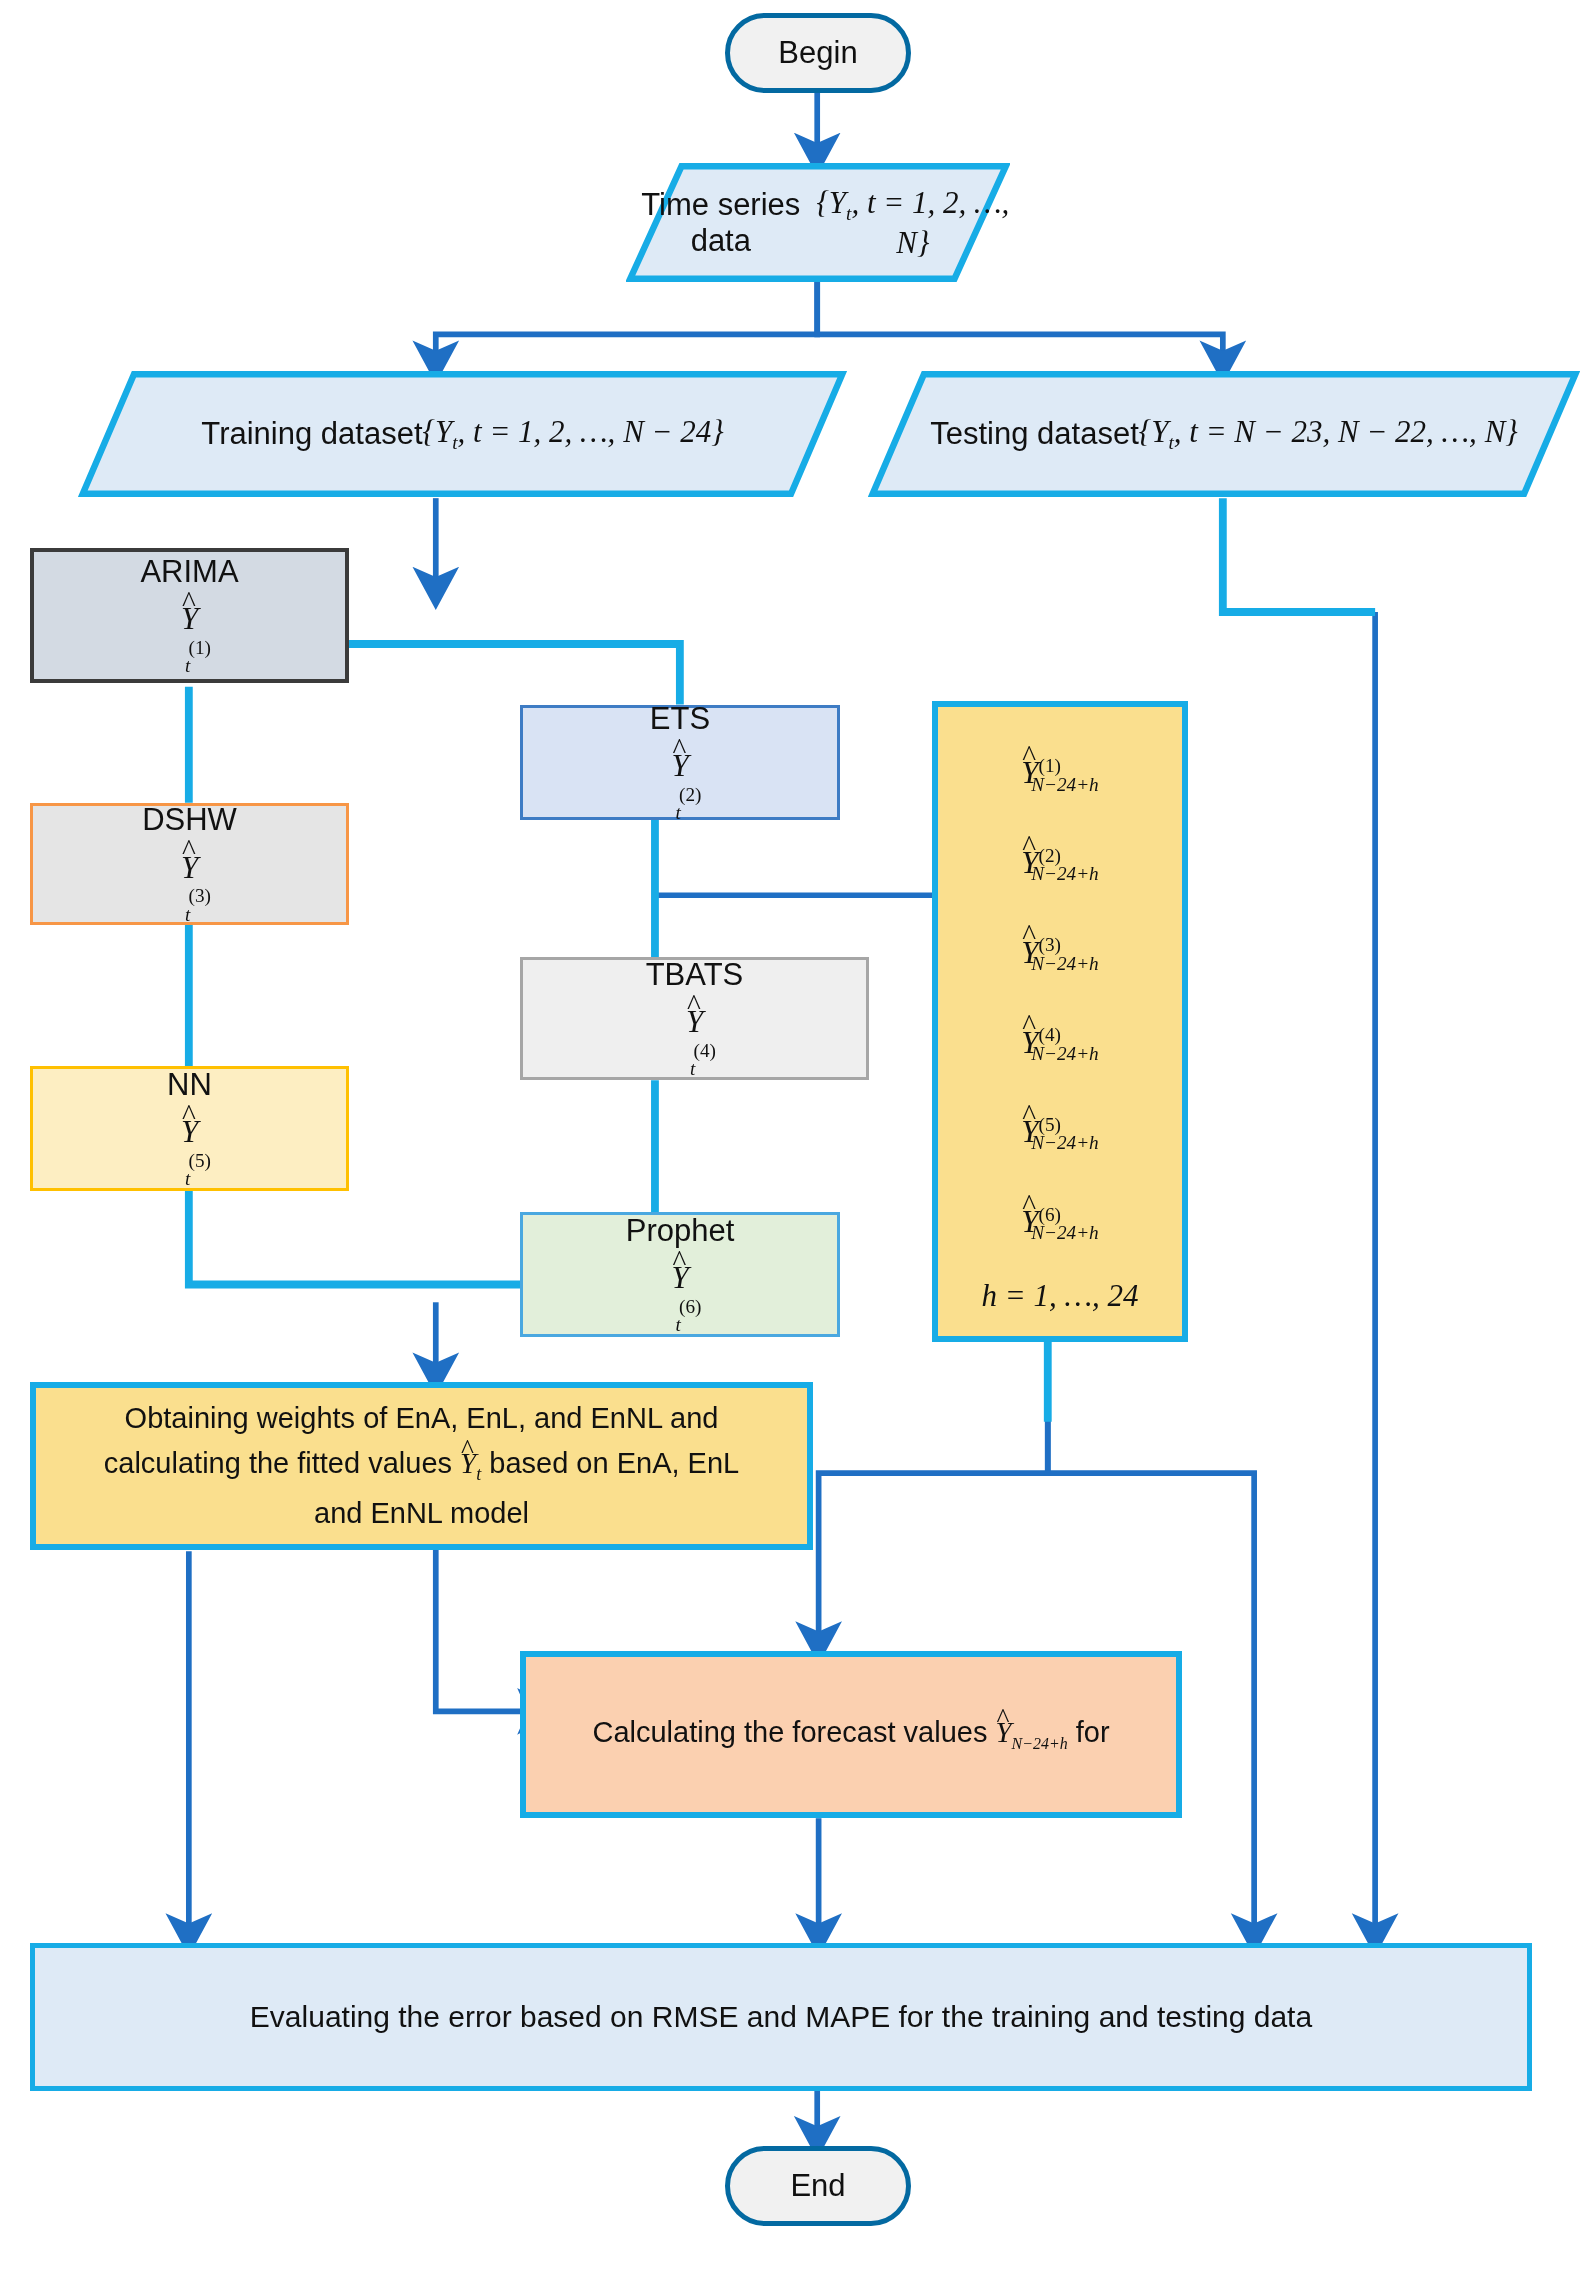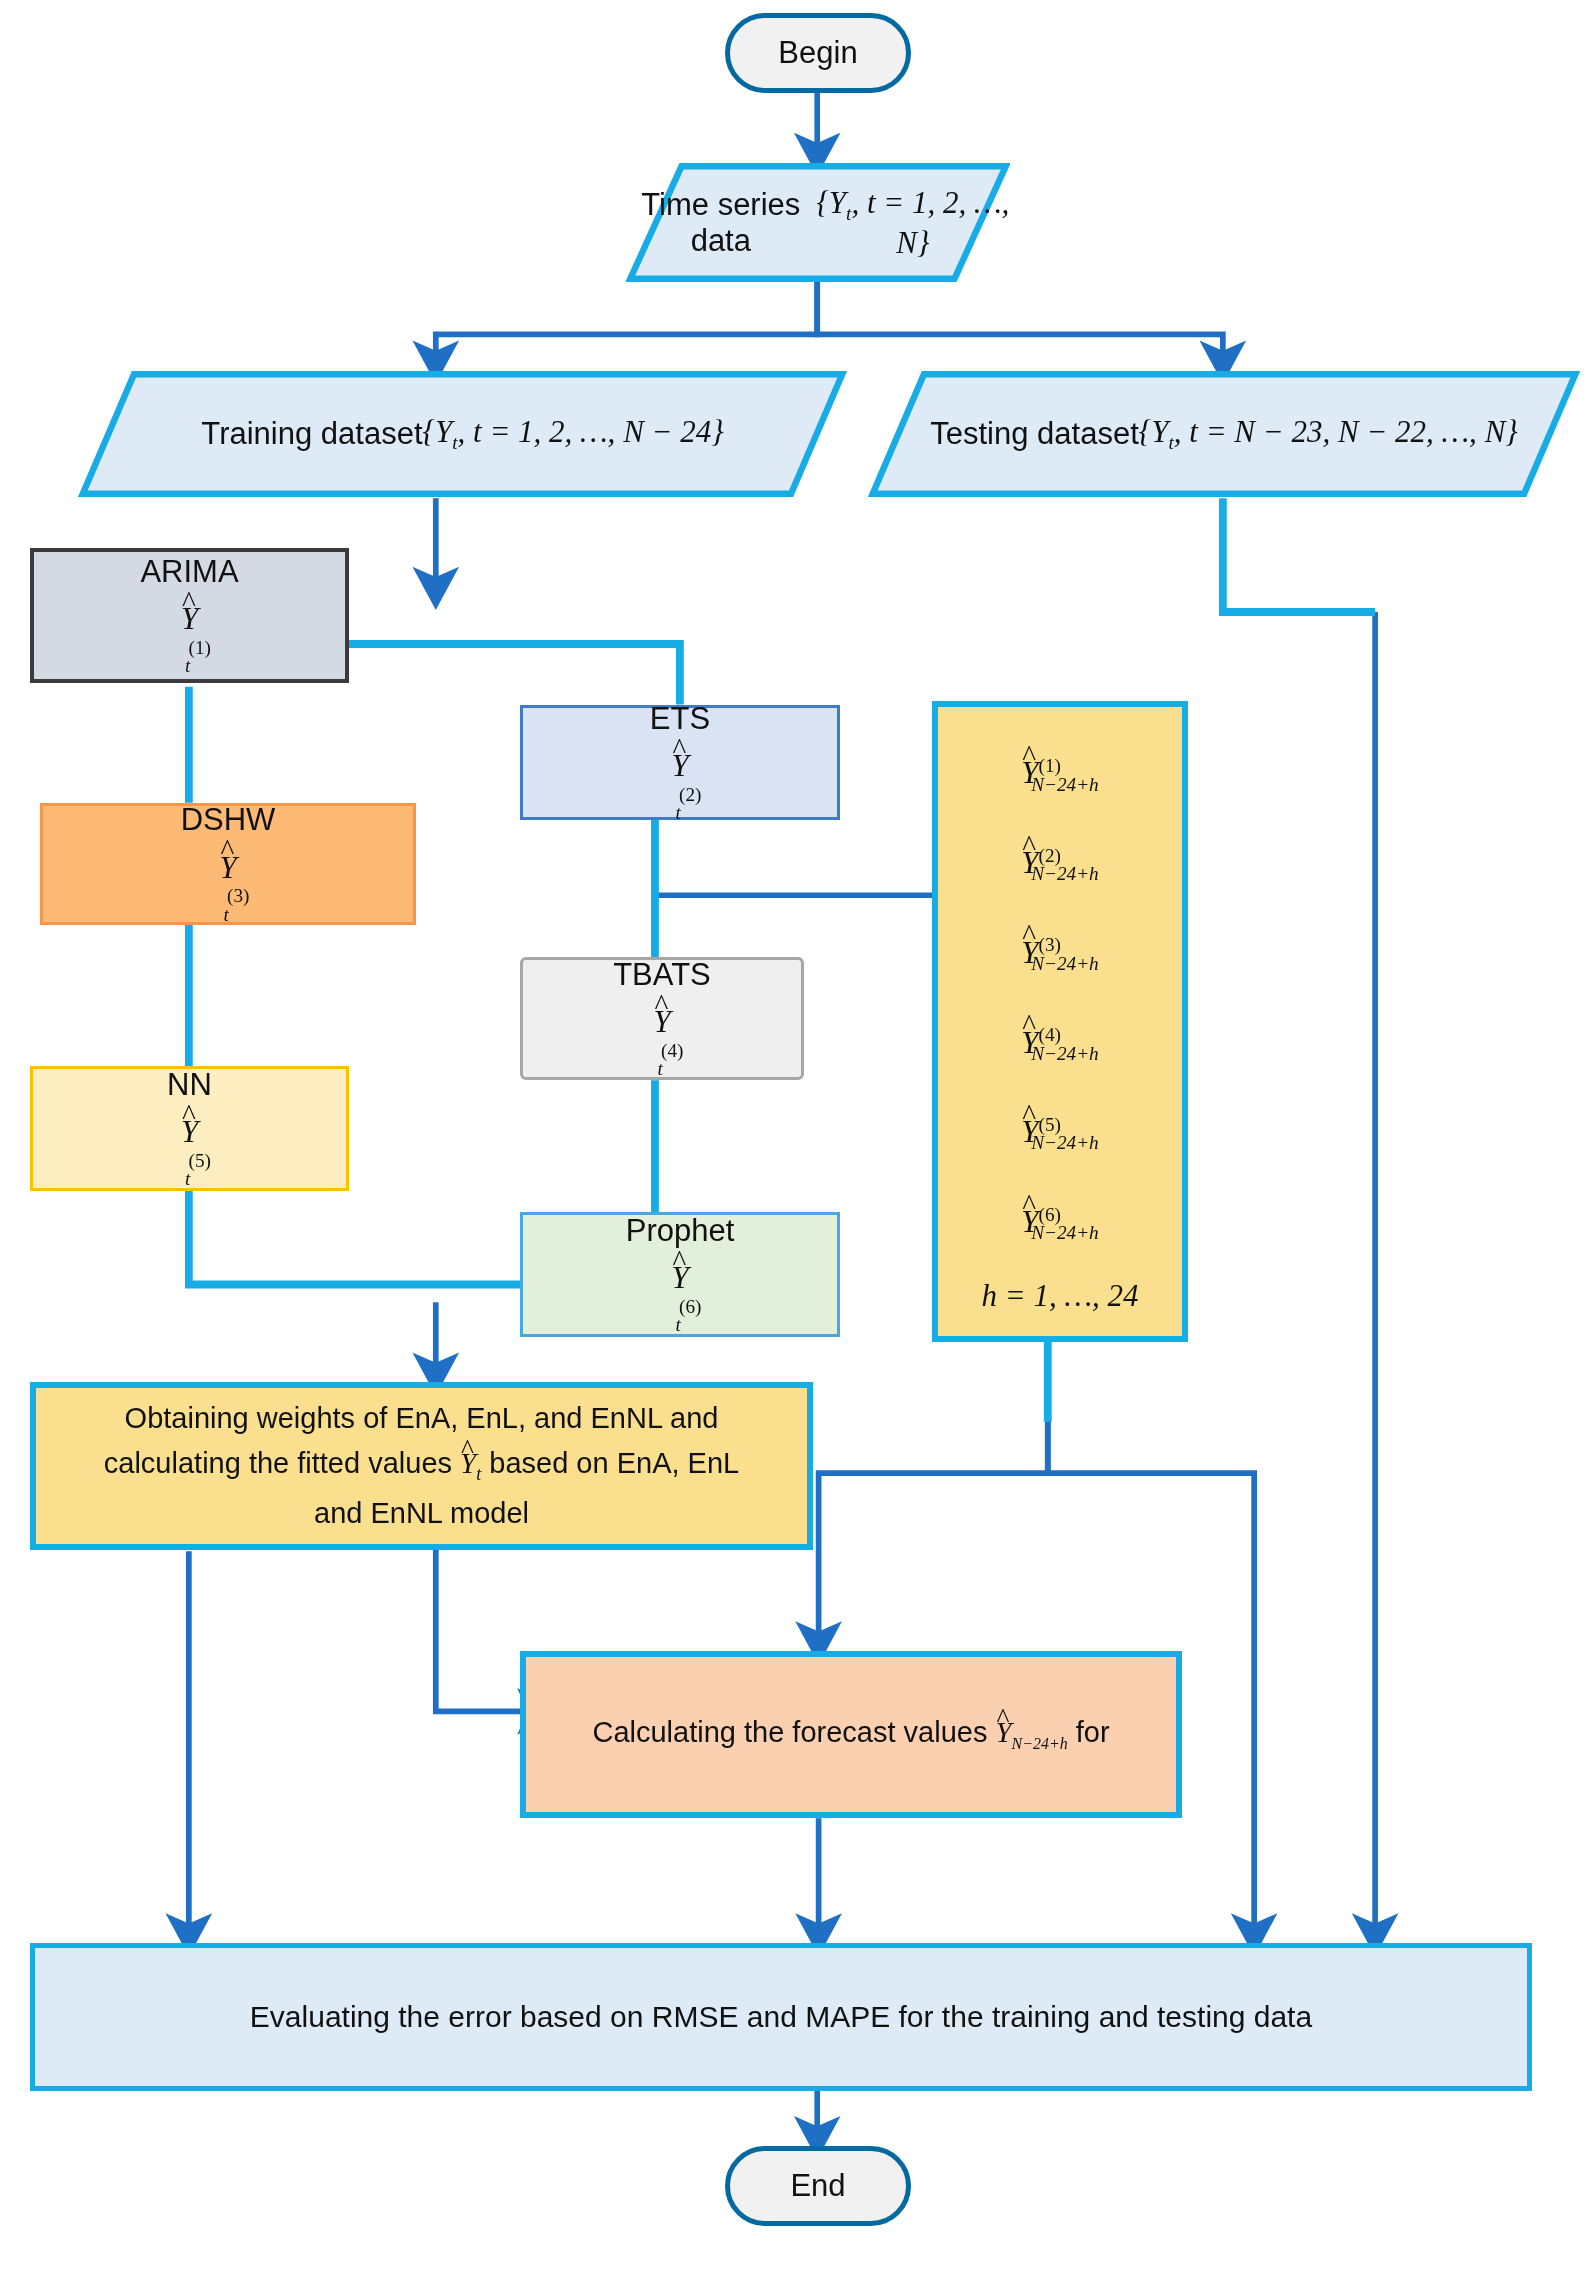--- a/index.html
+++ b/index.html
@@ -103,26 +103,26 @@
   <div class="node rect" style="left:30px;top:548px;width:319px;height:135px;background:#d3dae3;border-width:4.3px;border-color:#3b3b3b;">
     <span class="ln1 sans">ARIMA</span>
     <span class="ln2 mth"><span class="hat">Y</span><sup class="s">(1)</sup><sub class="s" style="margin-left:-1.35em;">t</sub></span>
   </div>
 
   <div class="node rect" style="left:520px;top:705px;width:320px;height:115px;background:#d9e3f4;border-width:3.6px;border-color:#3e7cc4;">
     <span class="ln1 sans">ETS</span>
     <span class="ln2 mth"><span class="hat">Y</span><sup class="s">(2)</sup><sub class="s" style="margin-left:-1.35em;">t</sub></span>
   </div>
 
-  <div class="node rect" style="left:40px;top:803px;width:376px;height:122px;background:#fdba74;border-width:3.6px;border-color:#f79646;">
+  <div class="node rect" style="left:30px;top:803px;width:319px;height:122px;background:#e5e5e5;border-width:3.6px;border-color:#f79646;">
     <span class="ln1 sans">DSHW</span>
     <span class="ln2 mth"><span class="hat">Y</span><sup class="s">(3)</sup><sub class="s" style="margin-left:-1.35em;">t</sub></span>
   </div>
 
-  <div class="node rect" style="left:520px;top:957px;width:284px;height:123px;background:#efefef;border-width:3.6px;border-color:#a6a6a6;border-radius:6px;">
+  <div class="node rect" style="left:520px;top:957px;width:349px;height:123px;background:#efefef;border-width:3.6px;border-color:#a6a6a6;">
     <span class="ln1 sans">TBATS</span>
     <span class="ln2 mth"><span class="hat">Y</span><sup class="s">(4)</sup><sub class="s" style="margin-left:-1.35em;">t</sub></span>
   </div>
 
   <div class="node rect" style="left:30px;top:1066px;width:319px;height:125px;background:#fdeec2;border-width:3.6px;border-color:#ffc000;">
     <span class="ln1 sans">NN</span>
     <span class="ln2 mth"><span class="hat">Y</span><sup class="s">(5)</sup><sub class="s" style="margin-left:-1.35em;">t</sub></span>
   </div>
 
   <div class="node rect" style="left:520px;top:1212px;width:320px;height:125px;background:#e2efda;border-width:3.6px;border-color:#4aa8e0;">

